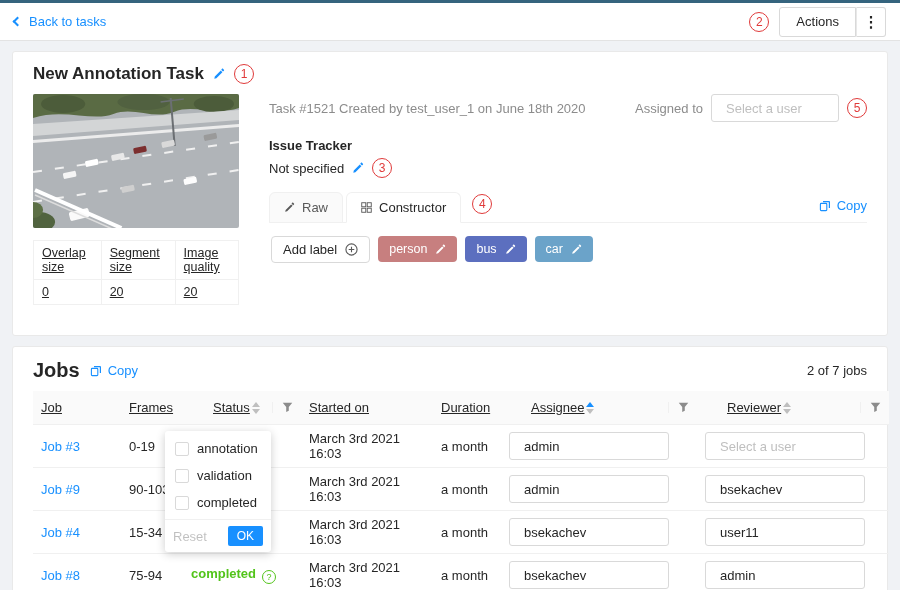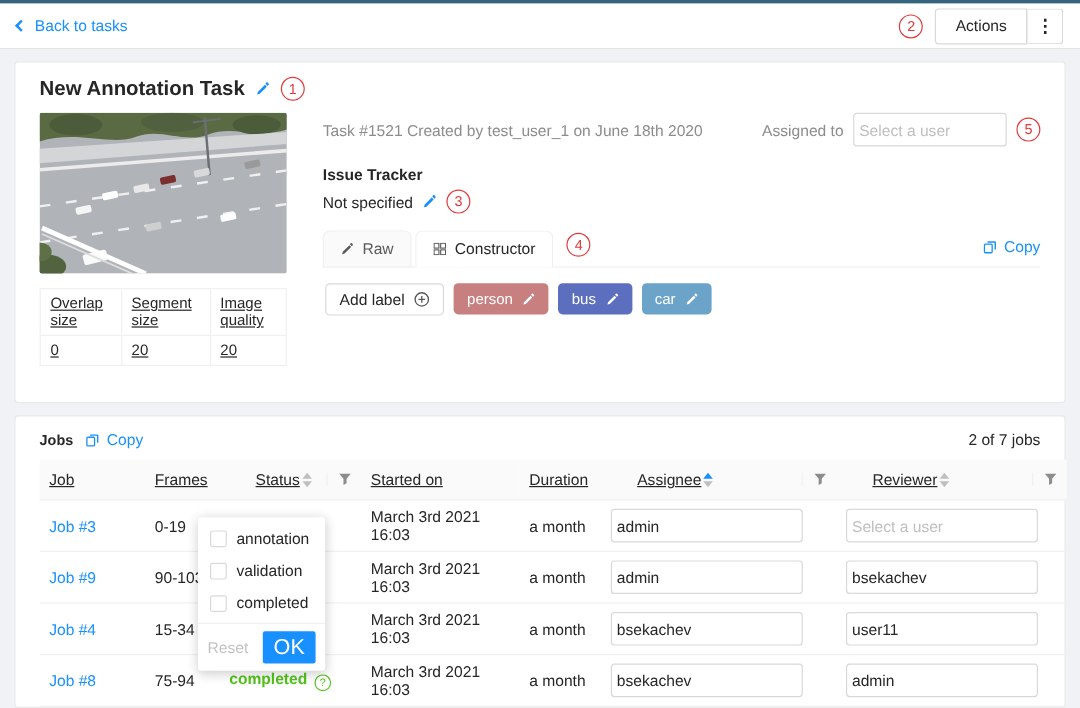--- a/index.html
+++ b/index.html
@@ -41,21 +41,21 @@
 
   .task-body{display:flex;gap:30px;}
   .left-col{width:206px;flex:none;text-decoration:underline;}
   .preview{width:206px;height:134px;display:block;border-radius:2px;}
   .params{border-collapse:collapse;margin-top:12px;width:206px;}
   .params th,.params td{border:1px solid #f0f0f0;padding:5px 8px;text-align:left;font-weight:400;vertical-align:top;font-size:12.5px;}
 
   .right-col{flex:1;min-width:0;}
   .meta-row{display:flex;justify-content:space-between;align-items:center;color:#8c8c8c;}
   .assigned{display:flex;align-items:center;gap:8px;}
-  input.ant-input{height:28px;border:1px solid #d9d9d9;border-radius:3px;padding:0 4px;font:inherit;color:#262626;background:#fff;}
+  input.ant-input{height:28px;border:1px solid #d9d9d9;border-radius:3px;padding:0 14px;font:inherit;color:#262626;background:#fff;}
   input.ant-input::placeholder{color:#bfbfbf;}
   .assigned input{width:128px;}
 
   .issue{margin-top:16px;}
   .issue-label{font-weight:700;}
   .issue-value{margin-top:5px;display:flex;align-items:center;gap:8px;}
 
   .tabs-row{margin-top:14px;display:flex;align-items:flex-end;border-bottom:1px solid #f0f0f0;}
   .tab{display:inline-flex;align-items:center;gap:7px;padding:7px 14px;color:#595959;background:#fafafa;
        border:1px solid #f0f0f0;border-radius:6px 6px 0 0;margin-right:3px;margin-bottom:-1px;cursor:pointer;}
@@ -63,21 +63,21 @@
   .tab-annot{align-self:center;margin:0 0 6px 8px;}
   .tabs-copy{margin-left:auto;display:inline-flex;align-items:center;gap:6px;color:var(--accent);padding-bottom:9px;cursor:pointer;}
 
   .labels-box{padding:13px 2px 0;display:flex;gap:8px;align-items:flex-start;min-height:96px;}
   .add-label-btn{display:inline-flex;align-items:center;gap:8px;background:#fff;border:1px solid #d9d9d9;border-radius:4px;padding:5px 11px;font:inherit;color:#262626;cursor:pointer;}
   .chip{display:inline-flex;align-items:center;gap:8px;color:#fff;border-radius:4px;padding:6px 11px;font-size:12.5px;cursor:pointer;}
   .chip .edit-link{color:#fff;}
 
   .jobs-card{padding:12px 20px 0;position:relative;}
   .jobs-header{display:flex;align-items:center;gap:10px;}
-  .jobs-title{font-size:12px;font-weight:700;margin:0;}
+  .jobs-title{font-size:20px;font-weight:700;margin:0;}
   .copy-link{display:inline-flex;align-items:center;gap:6px;color:var(--accent);cursor:pointer;}
   .jobs-count{margin-left:auto;color:#262626;}
 
   table.jobs{width:100%;border-collapse:collapse;margin-top:9px;table-layout:fixed;}
   .jobs th{background:#fafafa;font-weight:400;text-align:left;padding:9px 8px;border-bottom:1px solid #f0f0f0;text-decoration:underline;}
   .jobs td{padding:6px 8px;border-bottom:1px solid #f0f0f0;height:41px;}
   a.job-link{color:var(--accent);text-decoration:none;cursor:pointer;}
   .th-flex{display:flex;align-items:center;gap:2px;margin-left:22px;}
   .sorter{display:inline-flex;flex-direction:column;gap:2px;}
   .cu{width:0;height:0;border-left:4px solid transparent;border-right:4px solid transparent;border-bottom:5px solid #bfbfbf;display:block;}
@@ -90,21 +90,21 @@
          font-size:9px;align-items:center;justify-content:center;vertical-align:-2px;}
 
   .filter-dropdown{
     position:absolute;left:152px;top:84px;width:106px;background:#fff;border-radius:3px;
     box-shadow:0 2px 10px rgba(0,0,0,.2);z-index:5;padding-top:4px;
   }
   .fd-item{display:flex;align-items:center;gap:8px;padding:6px 10px;color:#262626;cursor:pointer;}
   .checkbox{width:14px;height:14px;border:1px solid #d9d9d9;border-radius:2px;background:#fff;flex:none;}
   .fd-footer{margin-top:3px;border-top:1px solid #f0f0f0;display:flex;justify-content:space-between;align-items:center;padding:6px 8px;}
   .fd-reset{color:rgba(0,0,0,.25);}
-  .fd-ok{background:var(--accent);border:none;color:#fff;border-radius:2px;font-size:18px;padding:3px 9px;cursor:pointer;}
+  .fd-ok{background:var(--accent);border:none;color:#fff;border-radius:2px;font-size:12px;padding:3px 9px;cursor:pointer;}
 </style>
 </head>
 <body style="background: rgb(240, 242, 245);">
 
 <svg width="0" height="0" style="position:absolute" aria-hidden="true">
   <symbol id="i-pencil" viewBox="0 0 12 12">
       <path d="M1.3 10.7l.5-2.1 6-6 1.6 1.6-6 6-2.1.5zM8.4 2l1.6 1.6.9-.9c.3-.3.3-.7 0-1L10 .8c-.3-.3-.7-.3-1 0l-.6.6z"></path>
     </symbol>
   <symbol id="i-copy" viewBox="0 0 12 12">
       <path d="M4 1h6a1 1 0 0 1 1 1v6h-1.2V2.2H4V1z"></path>

